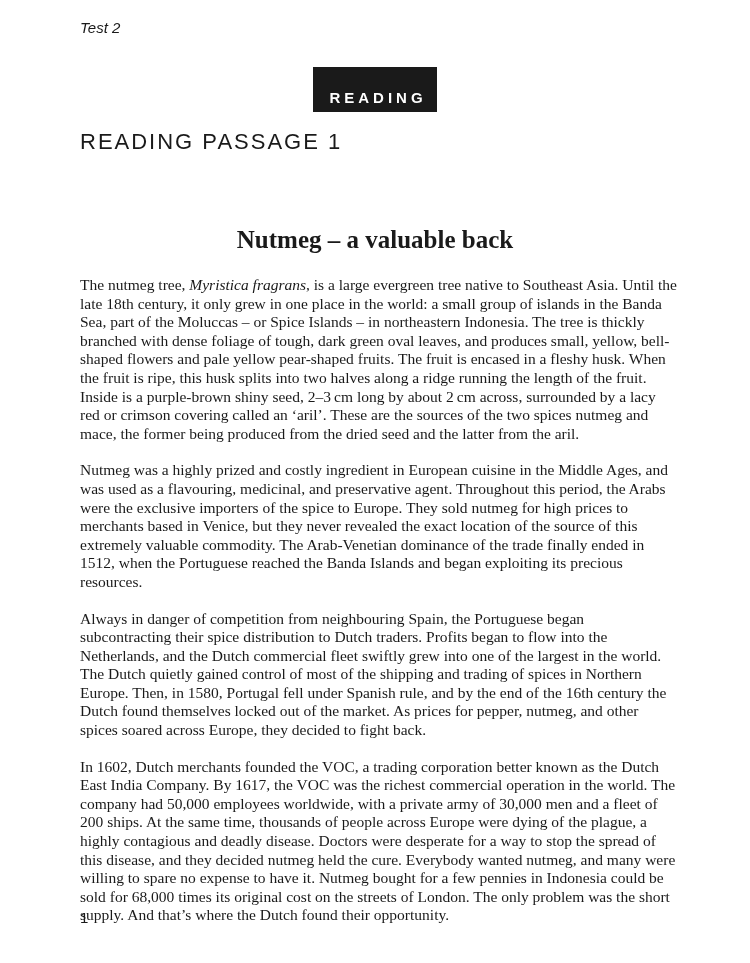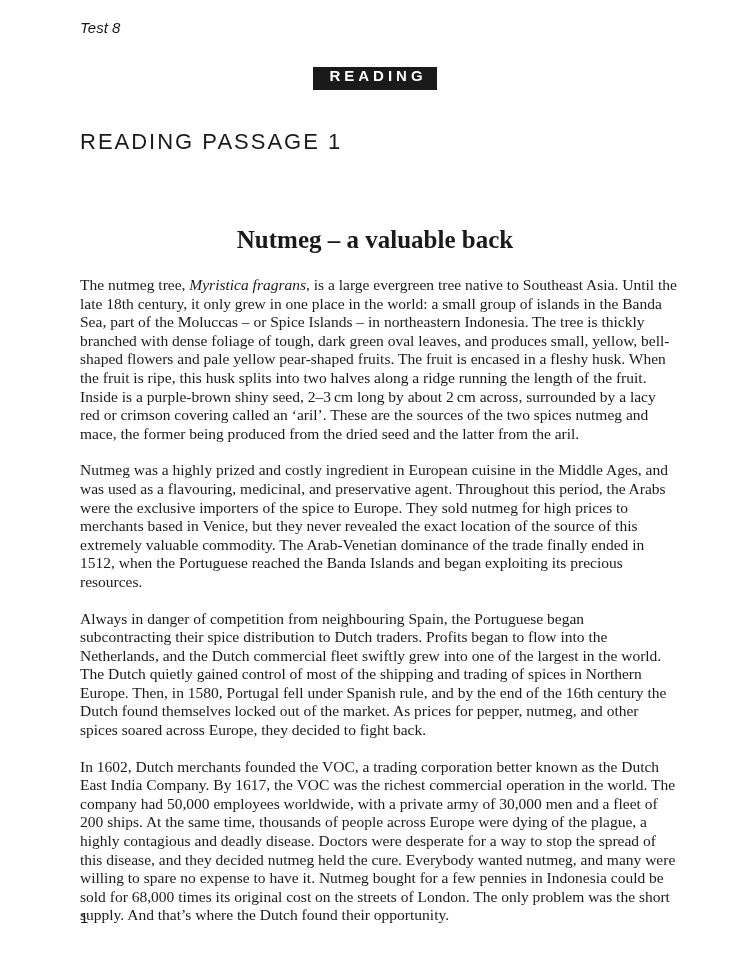--- a/index.html
+++ b/index.html
@@ -29,21 +29,21 @@
     text-align: center;
   }
   .reading-banner {
     display: inline-block;
     background: var(--banner-bg, #1a1a1a);
     color: var(--banner-text, #ffffff);
     font-family: "Liberation Sans", sans-serif;
     font-weight: bold;
     font-size: 15px;
     letter-spacing: 4px;
-    padding: 0 10px 6px 16px;
+    padding: 22px 10px 6px 16px;
   }
   .passage-heading {
     position: absolute;
     top: 129px;
     left: 80px;
     font-family: "Liberation Sans", sans-serif;
     font-weight: normal;
     font-size: 22px;
     letter-spacing: 2px;
   }
@@ -85,21 +85,21 @@
     left: 80px;
     font-family: "Liberation Sans", sans-serif;
     font-size: 15px;
   }
 </style>
 </head>
 <body>
 
 <div class="page" style="--banner-bg: #1a1a1a; --banner-text: #ffffff; --text-color: #1a1a1a; --page-bg: #ffffff;">
 
-  <div class="running-head">Test 8</div>
+  <div class="running-head">Test 2</div>
 
   <div class="banner-wrap">
     <div class="reading-banner">READING</div>
   </div>
 
   <h2 class="passage-heading">READING PASSAGE 1</h2>
 
 
   <h1 class="passage-title">Nutmeg – a valuable back</h1>
 

